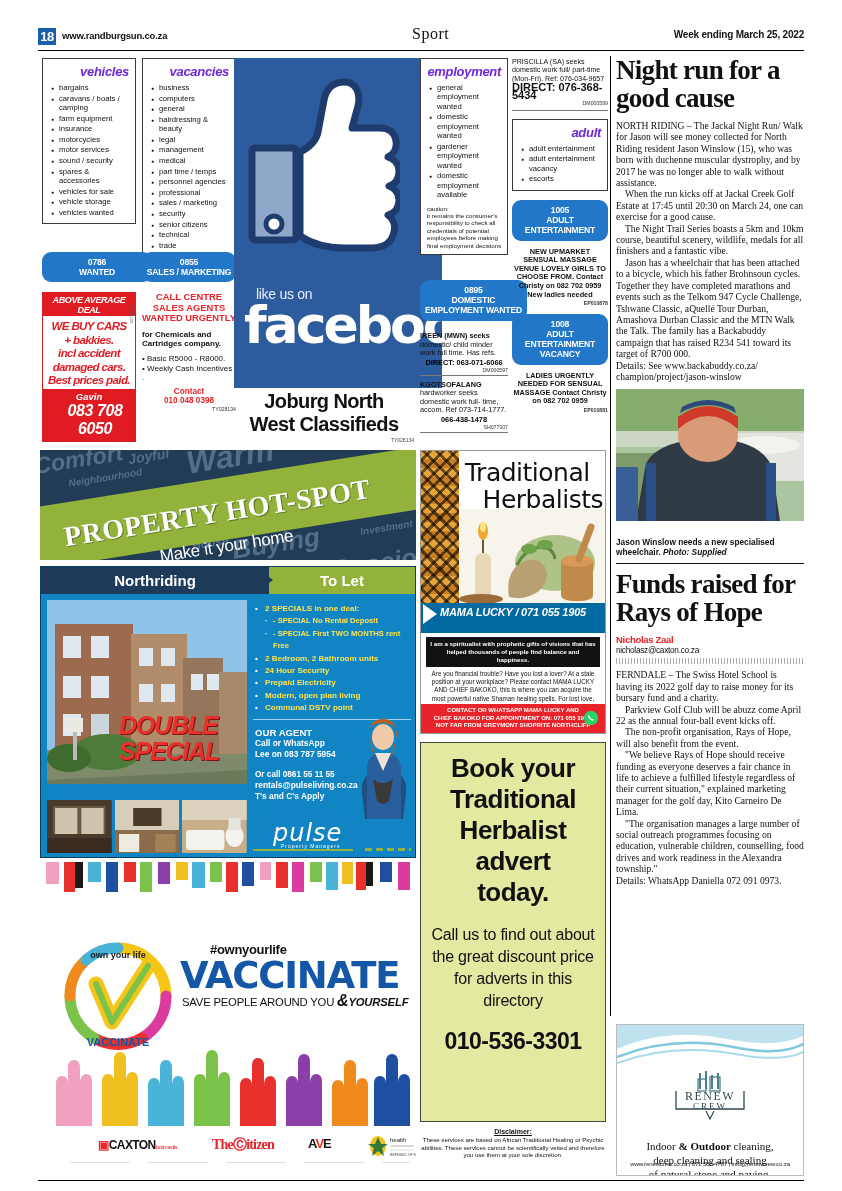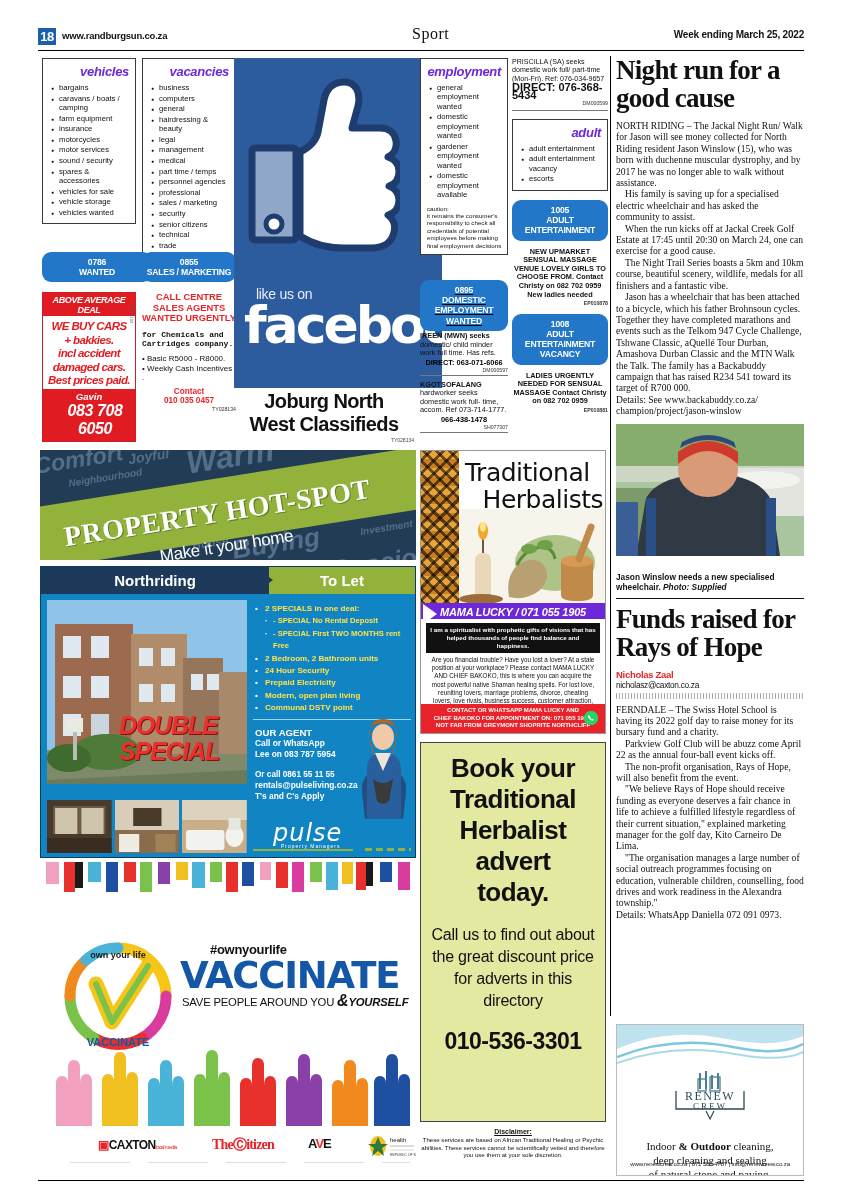--- a/index.html
+++ b/index.html
@@ -68,40 +68,40 @@
   .carad .l2 { font-size:11.5px; }
   .carad .foot {
     position:absolute; bottom:0; left:0; right:0; background:#e11b22; color:#fff;
     text-align:center; font-weight:bold; font-style:italic; padding:2px 0 3px 0;
   }
   .carad .foot .n1 { font-size:9.5px; }
   .carad .foot .n2 { font-size:16px; letter-spacing:-0.4px;margin-left:12px; }
   .carad .vstrip { position:absolute; right:1px; top:30px; font-size:4px; color:#555; transform:rotate(90deg); transform-origin:right top; }
 
   .callcentre { position:absolute; left:142px; top:292px; width:94px; }
-  .cc-body { font-size:8px; line-height:9.6px; color:#111; font-weight:bold; margin-top:6px;font-family:Liberation Mono, monospace; }
+  .cc-body { font-size:8px; line-height:9.6px; color:#111; font-weight:bold; margin-top:6px; }
   .cc-bullets { font-size:8px; line-height:9.6px; color:#111; margin-top:5px; }
   .cc-contact { color:#e8242a; font-weight:bold; font-size:8.2px; line-height:9.6px; text-align:center; margin-top:4px; }
 
   
   .fbad { position:absolute; left:234px; top:58px; width:208px; height:330px; background:#2c5c9e; overflow:hidden;text-align:center; }
   .thumbwrap { position:absolute; left:14px; top:18px; width:152px; height:200px; }
   .fb-like-us { position:absolute; left:22px; top:228px; color:#e8eefa; font-size:14px; letter-spacing:-0.3px; }
   .fb-word { position:absolute; left:10px; top:238px; color:#fff; font-size:52px; font-weight:bold; letter-spacing:-3px; line-height:58px; font-family:"DejaVu Sans", sans-serif;}
 
   .jbhead {
     position:absolute; left:234px; top:390px; width:180px; text-align:center;
     font-size:20px; font-weight:bold; color:#111; line-height:23px; letter-spacing:-0.6px;
   }
   .jb-code { position:absolute; left:234px; top:437px; width:180px; text-align:right; font-size:5px; color:#444; }
 
   
   .c4 { position:absolute; left:420px; top:58px; width:88px; }
   .caution { font-size:6.2px; line-height:7.4px; color:#111; padding:4px 5px 0 6px; }
-  .pill-0895 { position:absolute; left:420px; top:280px; width:88px;text-decoration:underline; }
+  .pill-0895 { position:absolute; left:420px; top:280px; width:107px; }
   .emp-ads { position:absolute; left:420px; top:332px; width:88px; }
   .emp-ads .ad { margin-bottom:5px; }
   .emp-ads .ad .big { font-size:7.4px; font-weight:bold; text-align:center; }
 
   
   .c5 { position:absolute; left:512px; top:58px; width:96px; }
   .pr-ad { font-size:7.1px; line-height:8.3px; color:#111; }
   .pr-ad .big { font-size:11px; font-weight:bold; text-align:left; }
   .adultbox { margin-top:8px; }
   .pill-1005 { margin-top:9px; }
@@ -197,21 +197,21 @@
   .th-pattern { position:absolute; left:0; top:0; width:38px; height:152px; background:
       repeating-linear-gradient(0deg,#e8a33a 0 9px, #c77d22 9px 18px); }
   .th-pattern:after {
     content:""; position:absolute; inset:0;
     background:repeating-linear-gradient(45deg, rgba(0,0,0,.55) 0 3px, transparent 3px 9px),
                repeating-linear-gradient(-45deg, rgba(0,0,0,.55) 0 3px, transparent 3px 9px);
   }
   .th-title { position:absolute; left:44px; top:8px; width:138px; font-size:25px; line-height:27px; color:#111; font-family:"DejaVu Sans", sans-serif; letter-spacing:-0.5px; }
   .th-title .l2 { display:block; text-align:right; }
   .th-img { position:absolute; left:38px; top:58px; right:0; height:94px; background:linear-gradient(180deg,#f3efe6 0 40%, #ded3bd 100%); }
-  .th-name { position:relative; background:#6d28d9; height:16px; }
+  .th-name { position:relative; background:#0369a1; height:30px; }
   .th-name .txt { position:absolute; left:0; right:0; top:3px; text-align:center; color:#fff; font-weight:bold; font-style:italic; font-size:11px; letter-spacing:-0.2px;}
   .th-name .tri { position:absolute; left:2px; top:1px; width:0; height:0; border-top:10px solid transparent; border-bottom:10px solid transparent; border-left:14px solid #fff; }
   .th-body { padding:4px 5px; background:#fff; }
   .th-lead { background:#111; color:#fff; font-weight:bold; font-size:6.2px; line-height:8px; text-align:center; padding:3px 4px; }
   .th-para { font-size:6.3px; line-height:8.2px; color:#111; text-align:center; padding:3px 3px 0 3px; }
   .th-foot { position:absolute; left:0; right:0; bottom:0; background:#e8242a; color:#fff; font-weight:bold; font-size:6px; line-height:7.6px; text-align:center; padding:3px 2px; }
   .th-wa { position:absolute; right:7px; bottom:8px; width:14px; height:14px; border-radius:50%; background:#25d366; }
   .th-code { position:absolute; right:1px; bottom:40px; font-size:4.5px; color:#666; transform:rotate(90deg); transform-origin:right bottom;}
 
   
@@ -332,21 +332,21 @@
 
   <div class="callcentre">
     <div class="redhead">CALL CENTRE SALES AGENTS WANTED URGENTLY</div>
     <div class="cc-body">for Chemicals and Cartridges company.</div>
     <div class="cc-bullets">
       <div>• Basic R5000 - R8000.</div>
       <div>• Weekly Cash Incentives .</div>
     </div>
     <div class="cc-contact">
       <div>Contact</div>
-      <div>010 035 0457</div>
+      <div>010 048 0398</div>
     </div>
     <div class="refcode">TY028134</div>
   </div>
 
   <div class="fbad">
     <div class="thumbwrap">
       <svg width="152" height="200" viewBox="0 0 152 200">
         <path d="M96 6 C84 6 78 14 76 24 L70 56 C68 66 60 72 52 76 L52 160 C64 168 78 172 96 172 L124 172 C136 172 144 166 146 156 C148 148 144 142 140 139 C147 137 151 131 151 124 C151 117 146 112 141 110 C148 108 151 102 151 95 C151 88 146 83 140 81 C146 78 149 72 148 65 C147 57 141 52 132 52 L104 52 L110 30 C113 17 108 6 96 6 Z" fill="#ffffff" stroke="#1f3c6e" stroke-width="7" stroke-linejoin="round"></path>
         <rect x="4" y="72" width="44" height="92" rx="3" fill="#8fa8c9" stroke="#1f3c6e" stroke-width="7"></rect>
         <circle cx="26" cy="148" r="8" fill="#ffffff" stroke="#1f3c6e" stroke-width="5"></circle>
@@ -442,21 +442,20 @@
       <div>LADIES URGENTLY NEEDED FOR SENSUAL MASSAGE Contact Christy on 082 702 0959</div>
       <div class="refcode">EP010881</div>
     </div>
   </div>
 
   <div class="vrule"></div>
   <div class="artcol">
     <h1 class="headline">Night run for a good cause</h1>
     <div style="height:8px"></div>
     <p class="body">NORTH RIDING – The Jackal Night Run/ Walk for Jason will see money collected for North Riding resident Jason Winslow (15), who was born with duchenne muscular dystrophy, and by 2017 he was no longer able to walk without assistance.</p>
-    <p class="body indent">His family is saving up for a specialised electric wheelchair and has asked the community to assist.</p>
     <p class="body indent">When the run kicks off at Jackal Creek Golf Estate at 17:45 until 20:30 on March 24, one can exercise for a good cause.</p>
     <p class="body indent">The Night Trail Series boasts a 5km and 10km course, beautiful scenery, wildlife, medals for all finishers and a fantastic vibe.</p>
     <p class="body indent">Jason has a wheelchair that has been attached to a bicycle, which his father Brohnsoun cycles.  Together they have completed marathons and events such as the Telkom 947 Cycle Challenge, Tshwane Classic, aQuellé Tour Durban, Amashova Durban Classic and the MTN Walk the Talk. The family has a Backabuddy campaign that has raised R234 541 toward its target of R700 000.</p>
     <p class="body">Details: See www.backabuddy.co.za/ champion/project/jason-winslow</p>
 
     <div style="height:7px"></div>
     <div class="photo">
       <svg width="188" height="132" viewBox="0 0 188 132">
         <rect width="188" height="132" fill="#a9c6a0"></rect>
         <rect x="0" y="0" width="188" height="46" fill="#86ad6d"></rect>

